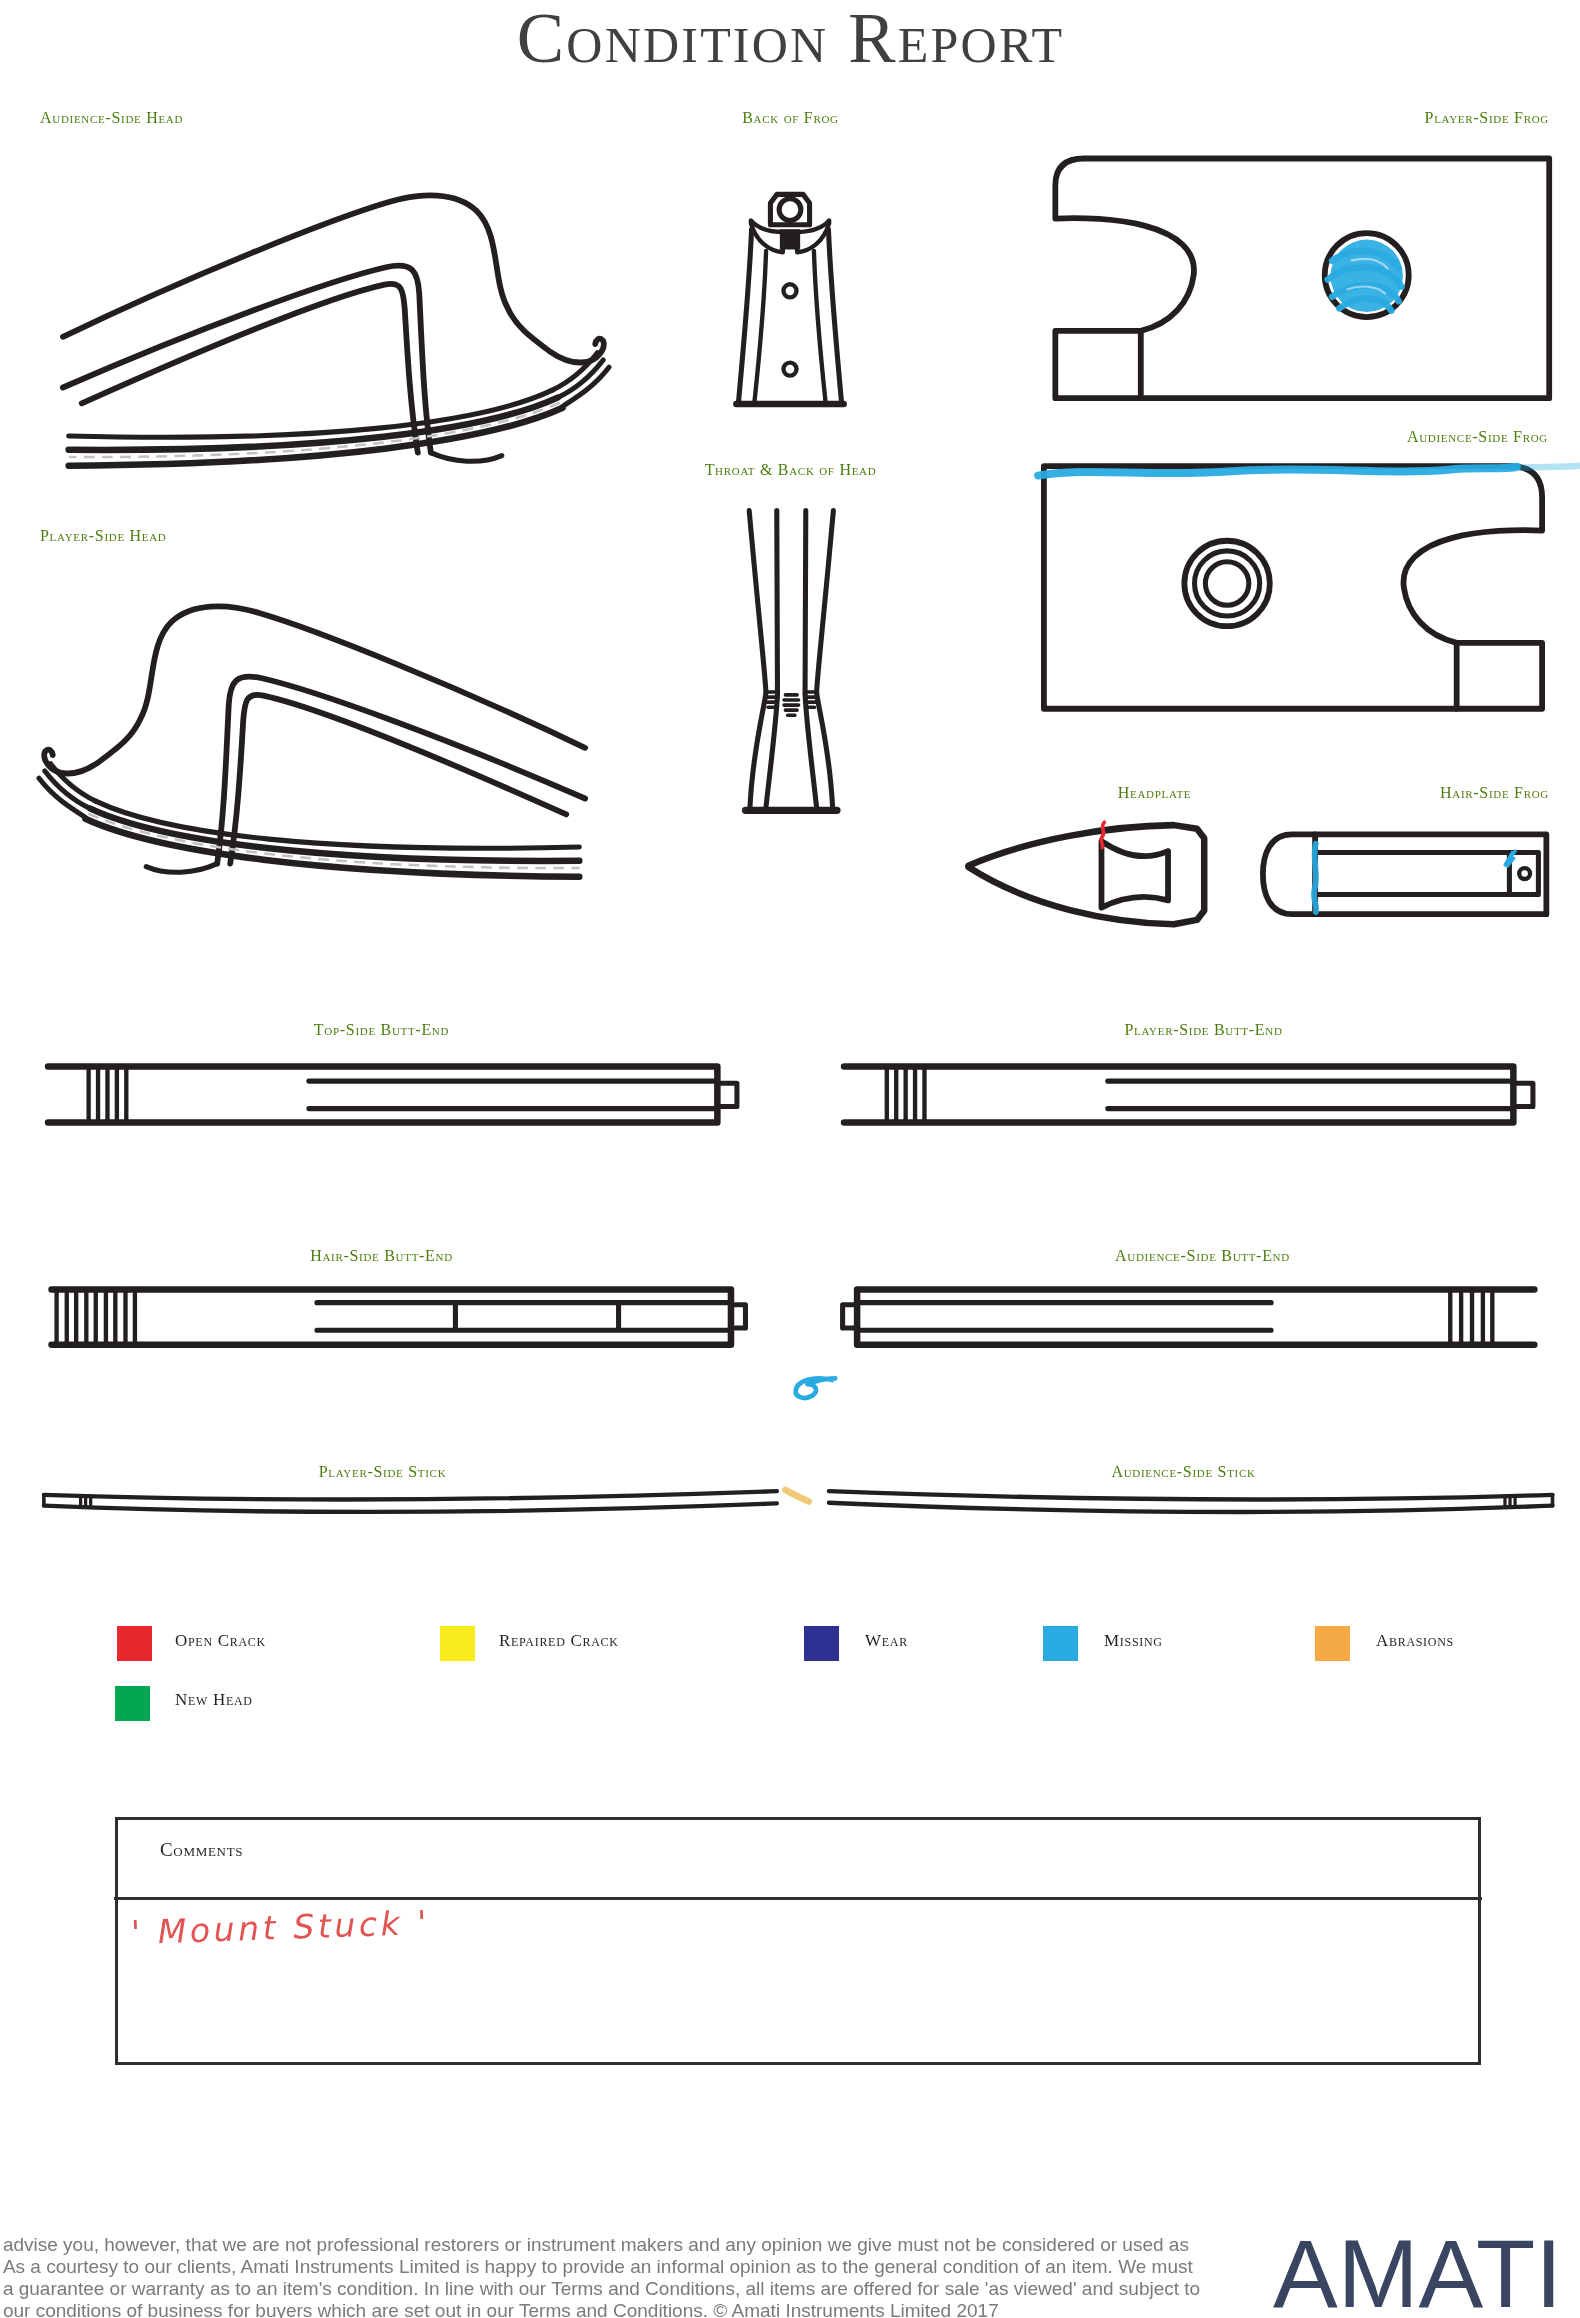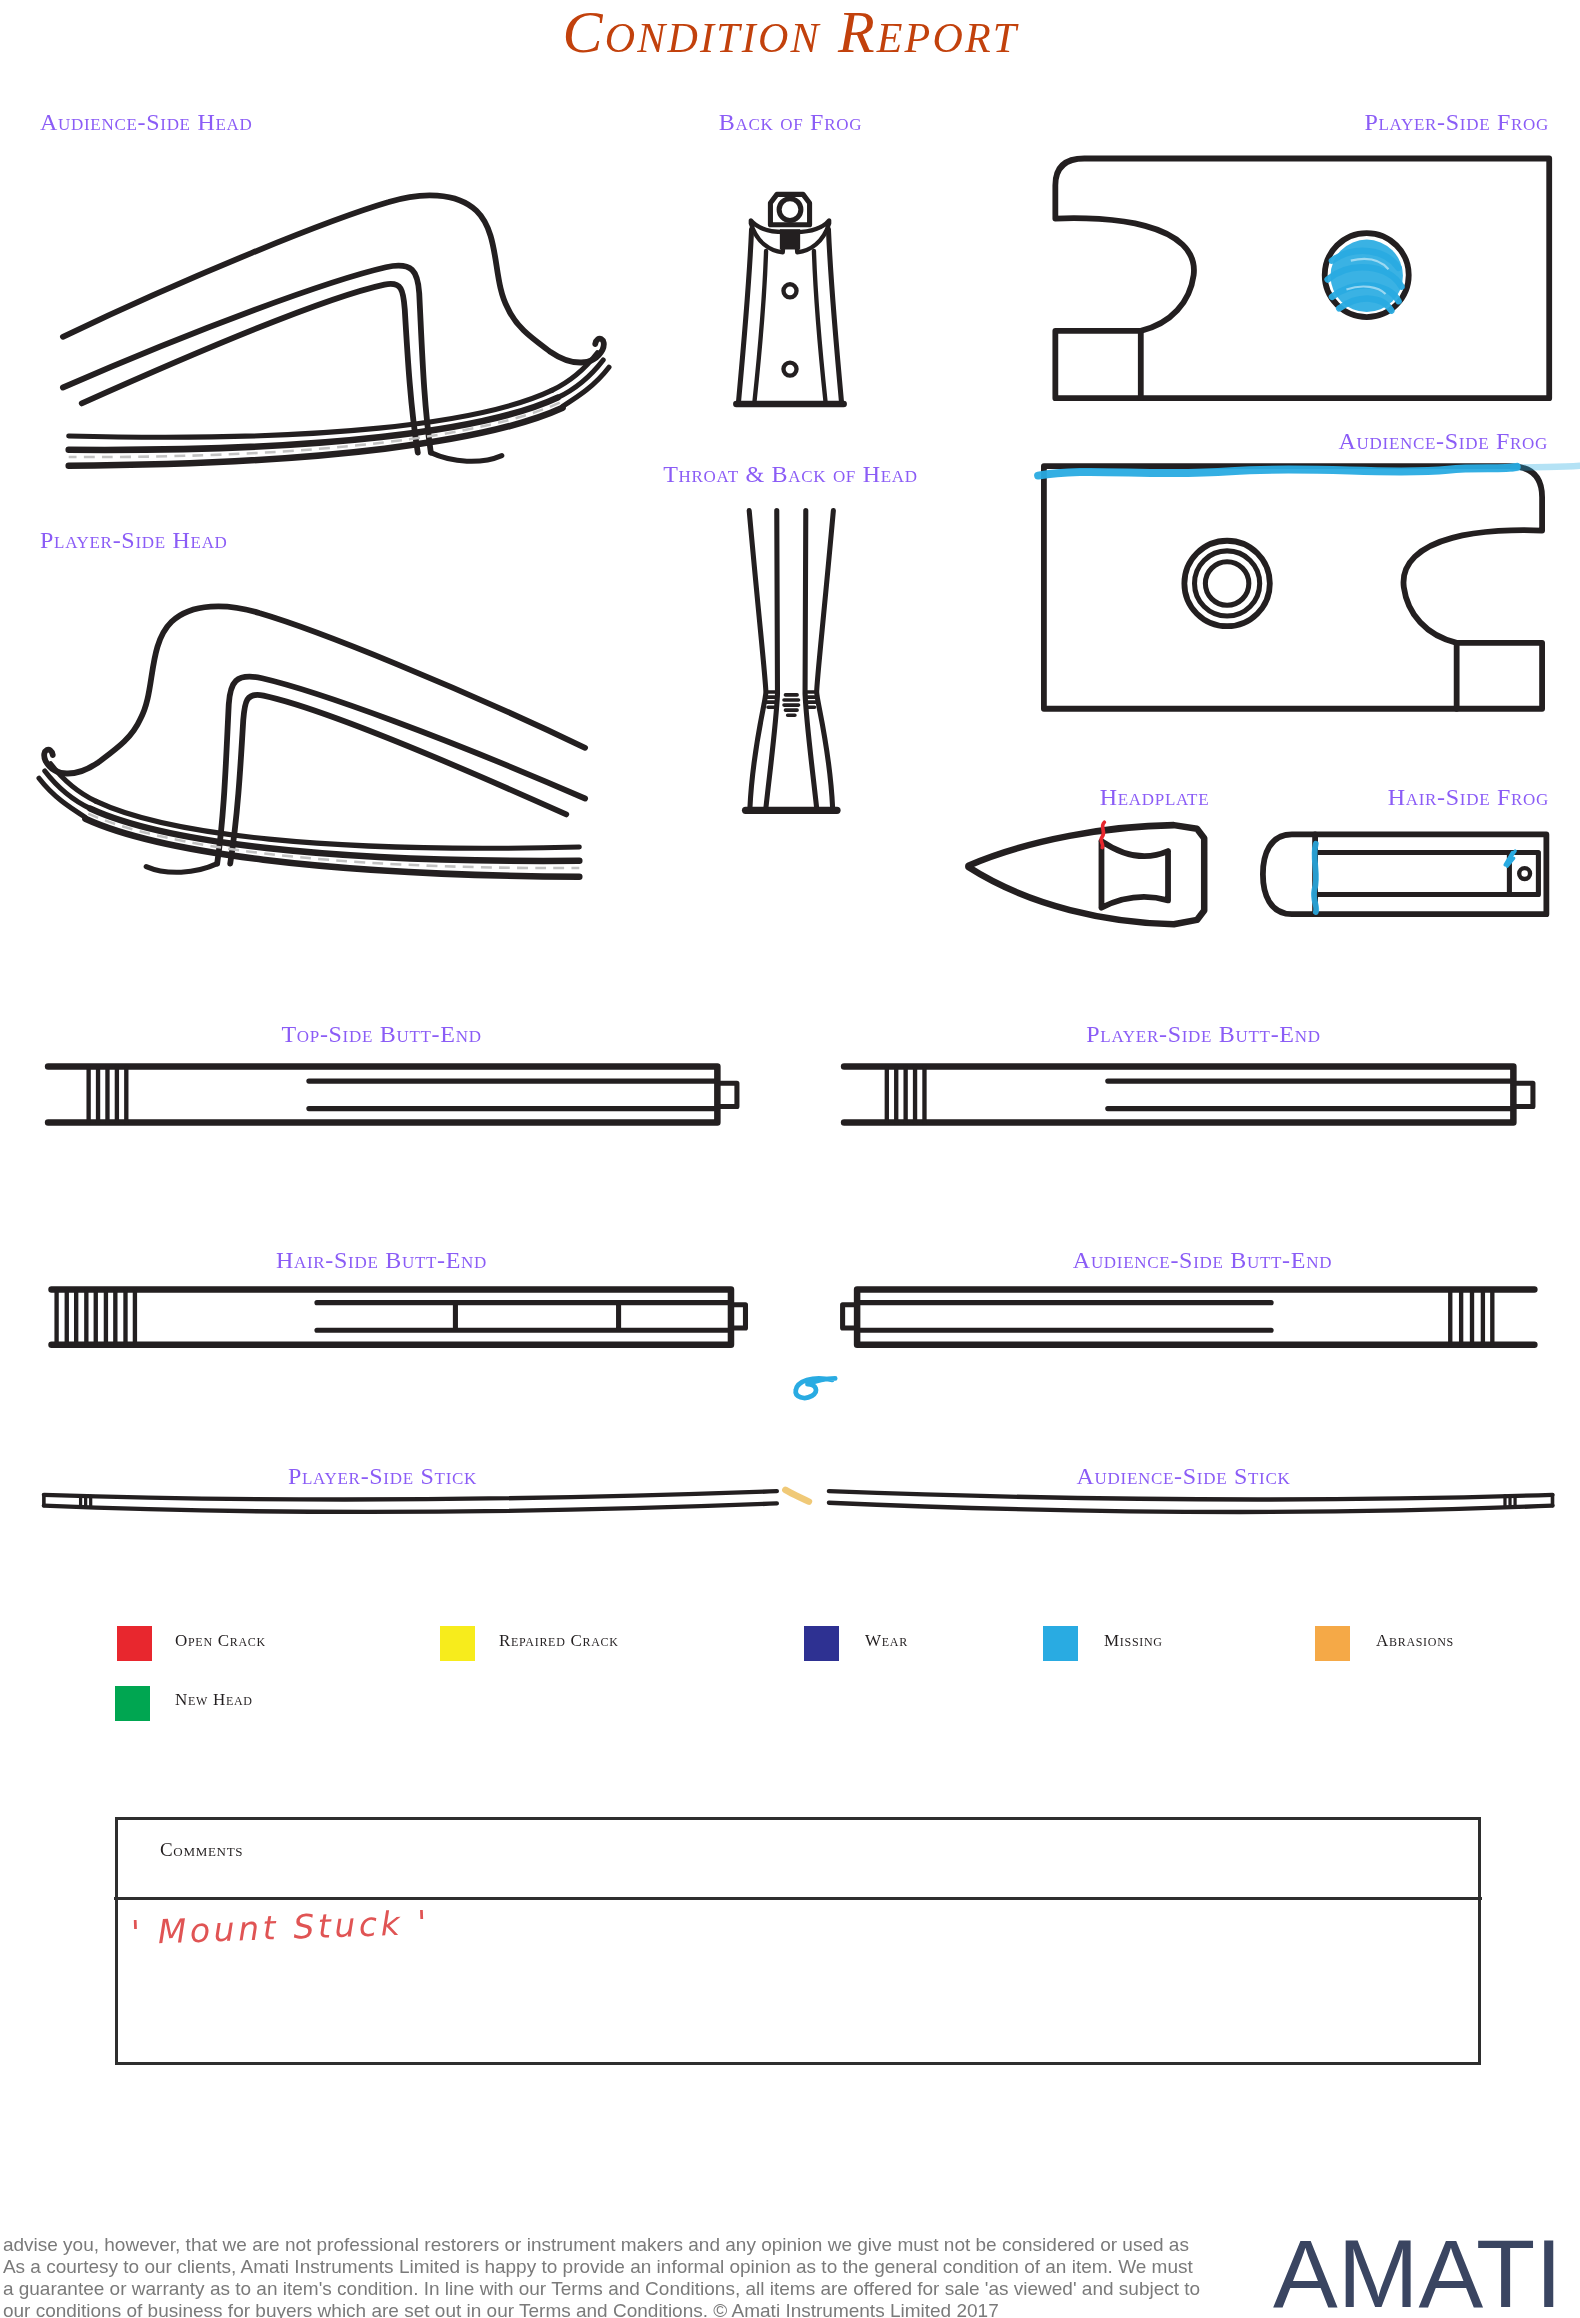--- a/index.html
+++ b/index.html
@@ -1,20 +1,20 @@
 <!DOCTYPE html>
 <html style="--c-open_crack: #E8272E; --c-repaired_crack: #F7EC1C; --c-wear: #2E3192; --c-missing: #29ABE2; --c-abrasions: #F5A947; --c-new_wood: #00A651;font-size:11.6px"><head>
 <meta charset="utf-8">
 <style>
   html,body{margin:0;padding:0;background:#ffffff;}
   #page{position:relative;width:1581px;height:2319px;background:#fff;overflow:hidden;
         font-family:"Liberation Serif",serif;color:#231F20;}
   .title{position:absolute;left:0;right:0;top:1.4px;text-align:center;
-         font-variant:small-caps;font-size:60px;line-height:1.05;letter-spacing:2.2px;color:#c2410c;font-style:italic;}
-  .slabel{position:absolute;font-variant:small-caps;font-size:24px;letter-spacing:0.7px;color:#8b5cf6;white-space:nowrap;}
+         font-variant:small-caps;font-size:71px;line-height:1.05;letter-spacing:2.2px;color:#404040;}
+  .slabel{position:absolute;font-variant:small-caps;font-size:16px;letter-spacing:0.7px;color:#4d7c0f;white-space:nowrap;}
   .ctr{text-align:center;width:261px;margin-left:-130px;}
   .rt{text-align:right;}
   svg{position:absolute;overflow:visible;}
   .ln{fill:none;stroke:#231F20;stroke-width:8;stroke-linecap:round;stroke-linejoin:round;}
   .w10{stroke-width:10}.w9{stroke-width:9}.w7{stroke-width:7}.w6{stroke-width:6}.w5{stroke-width:5}.w4{stroke-width:4.5}
   .dash{stroke:#c2c2c2;stroke-width:3.5;stroke-dasharray:15 10;fill:none;}
   .mk-missing{stroke:var(--c-missing);fill:none;stroke-linecap:round;stroke-linejoin:round;}
   .mk-open{stroke:var(--c-open_crack);fill:none;stroke-linecap:round;}
   .mk-abr{stroke:#EDC05F;fill:none;stroke-linecap:round;}
   .fill-missing{fill:var(--c-missing);}

